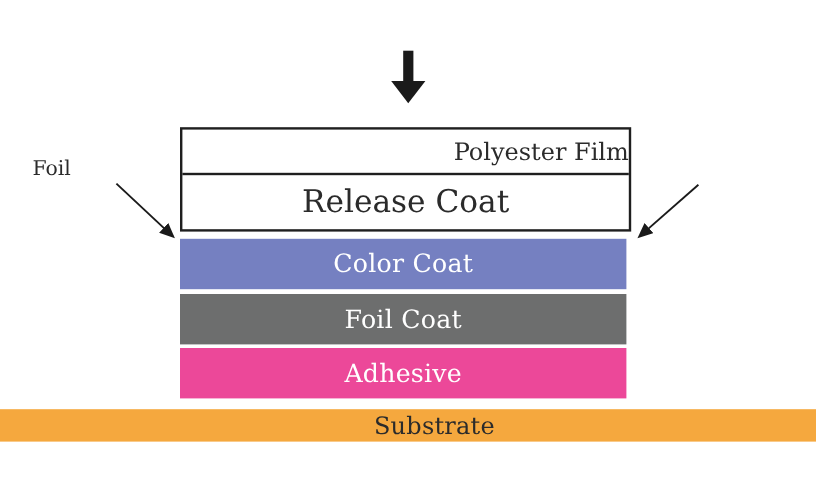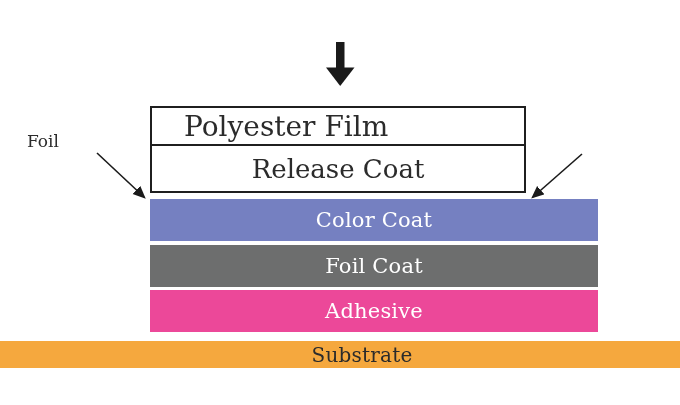--- a/index.html
+++ b/index.html
@@ -13,21 +13,21 @@
     color: #2b2b2b;
   }
   .abs { position: absolute; }
 
   
   .top-arrow { left: 324px; top: 42px; width: 32px; height: 46px; }
 
   
   .layer {
     left: 150px;
-    width: 448px;
+    width: 372px;
     display: flex;
     align-items: center;
     justify-content: center;
     font-size: 21px;
     letter-spacing: 0.2px;
     box-sizing: border-box;
   }
   .film-release-box {
     left: 150px;
     top: 106px;
@@ -37,22 +37,22 @@
     background: #ffffff;
     box-sizing: border-box;
     display: flex;
     flex-direction: column;
   }
   .film-row {
     flex: 0 0 36px;
     border-bottom: 2.5px solid #1f1f1f;
     display: flex;
     align-items: center;
-    justify-content: flex-start;
-    font-size: 28px;
+    justify-content: flex-end;
+    font-size: 20px;
     padding-left: 32px;
   }
   .release-row {
     flex: 1 1 auto;
     display: flex;
     align-items: center;
     justify-content: center;
     font-size: 26px;
   }
   .color-coat  { top: 199px; height: 42px; }

